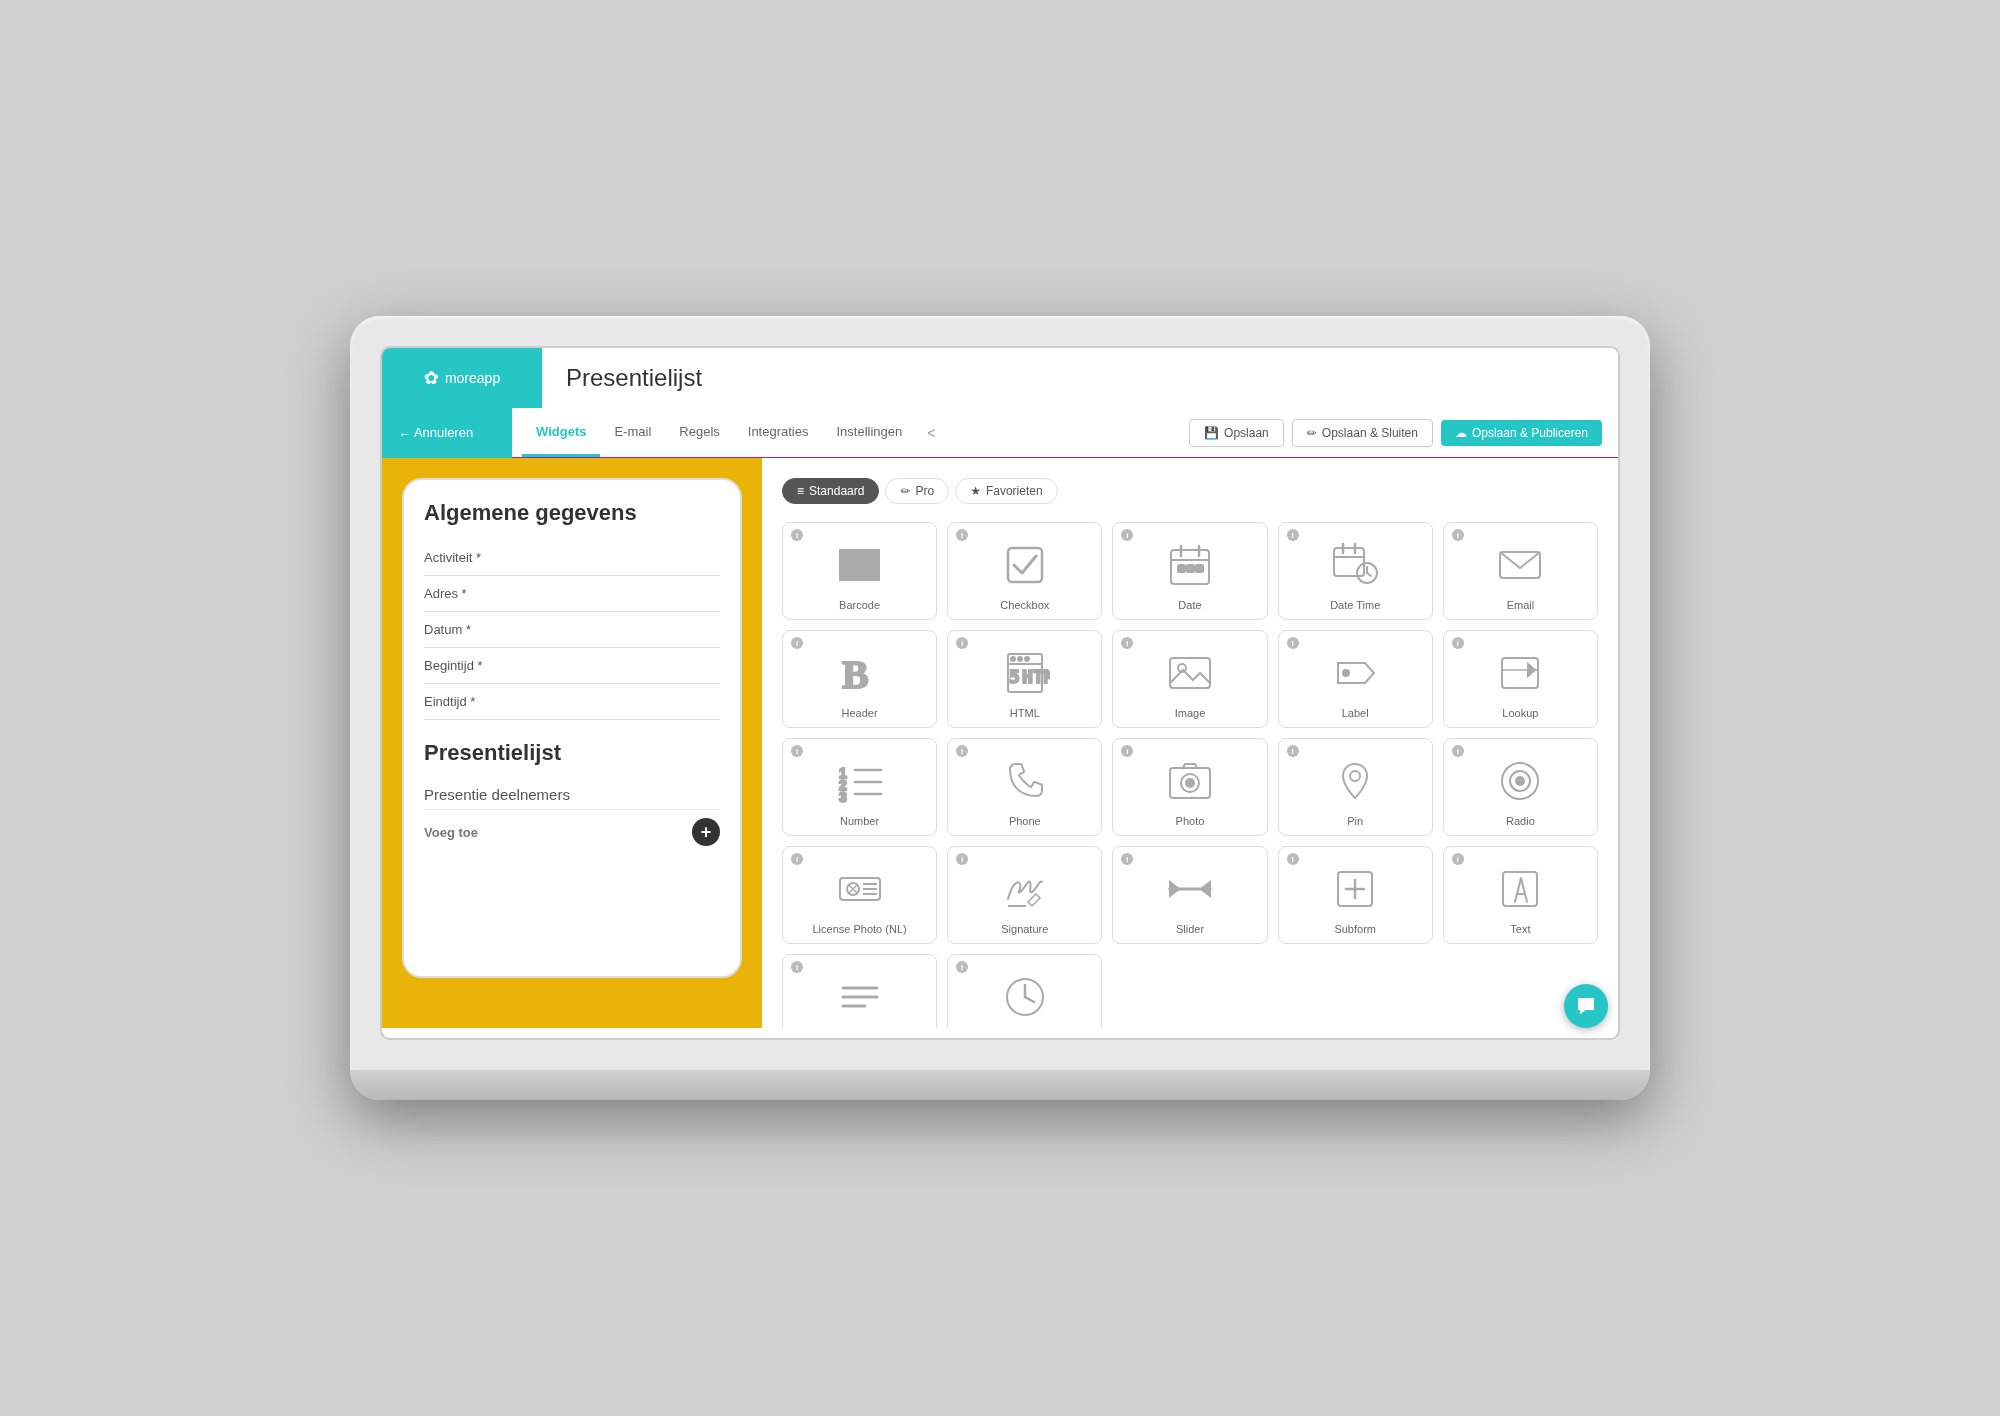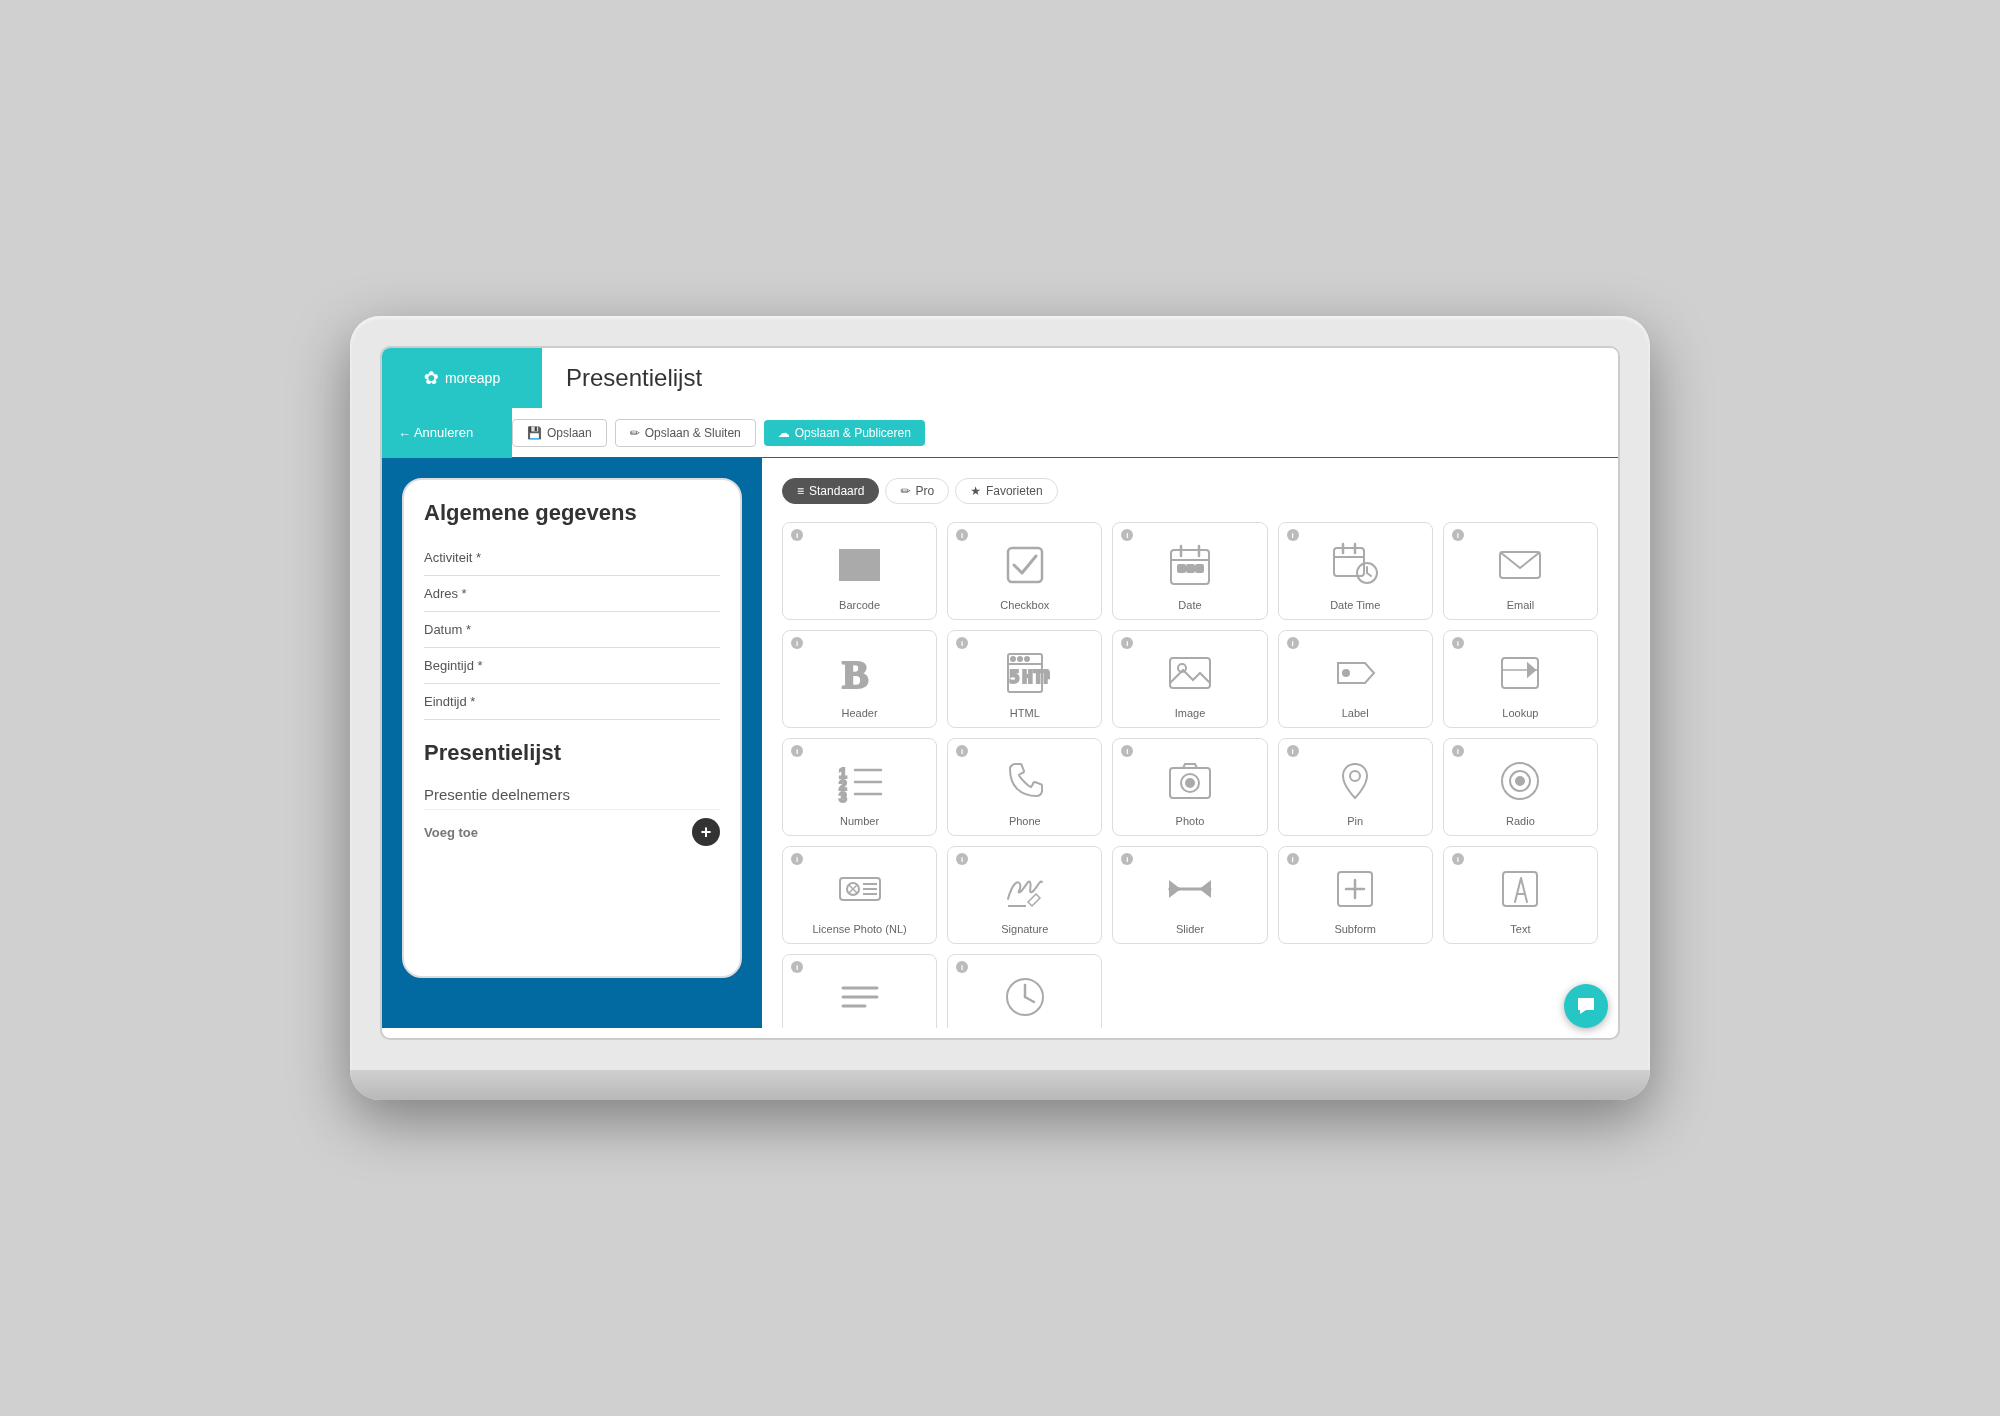--- a/index.html
+++ b/index.html
@@ -182,21 +182,21 @@
       display: flex;
       flex: 1;
       background: #f5f5f5;
       overflow: hidden;
     }
 
     
     .form-preview-panel {
       width: 380px;
       flex-shrink: 0;
-      background: #0369a1;
+      background: #eab308;
       padding: 20px;
       overflow-y: auto;
     }
     .phone-frame {
       background: #fff;
       border: 2px solid #ddd;
       border-radius: 20px;
       padding: 20px;
       min-height: 500px;
     }
@@ -363,20 +363,28 @@
           <span class="logo-icon">✿</span>
           <span class="logo-text">moreapp</span>
         </div>
         <div class="page-title-area">
           <h1 class="page-title">Presentielijst</h1>
         </div>
       </div>
 
       <div class="app-toolbar">
         <button class="back-btn">← Annuleren</button>
+        <nav class="nav-tabs">
+          <div class="nav-tab active">Widgets</div>
+          <div class="nav-tab">E-mail</div>
+          <div class="nav-tab">Regels</div>
+          <div class="nav-tab">Integraties</div>
+          <div class="nav-tab">Instellingen</div>
+          <div class="nav-collapse-btn">&lt;</div>
+        </nav>
         <div class="toolbar-actions">
           <button class="btn-save">
             <span>💾</span>
             <span>Opslaan</span>
           </button>
           <button class="btn-save-close">
             <span>✏</span>
             <span>Opslaan &amp; Sluiten</span>
           </button>
           <button class="btn-publish">

